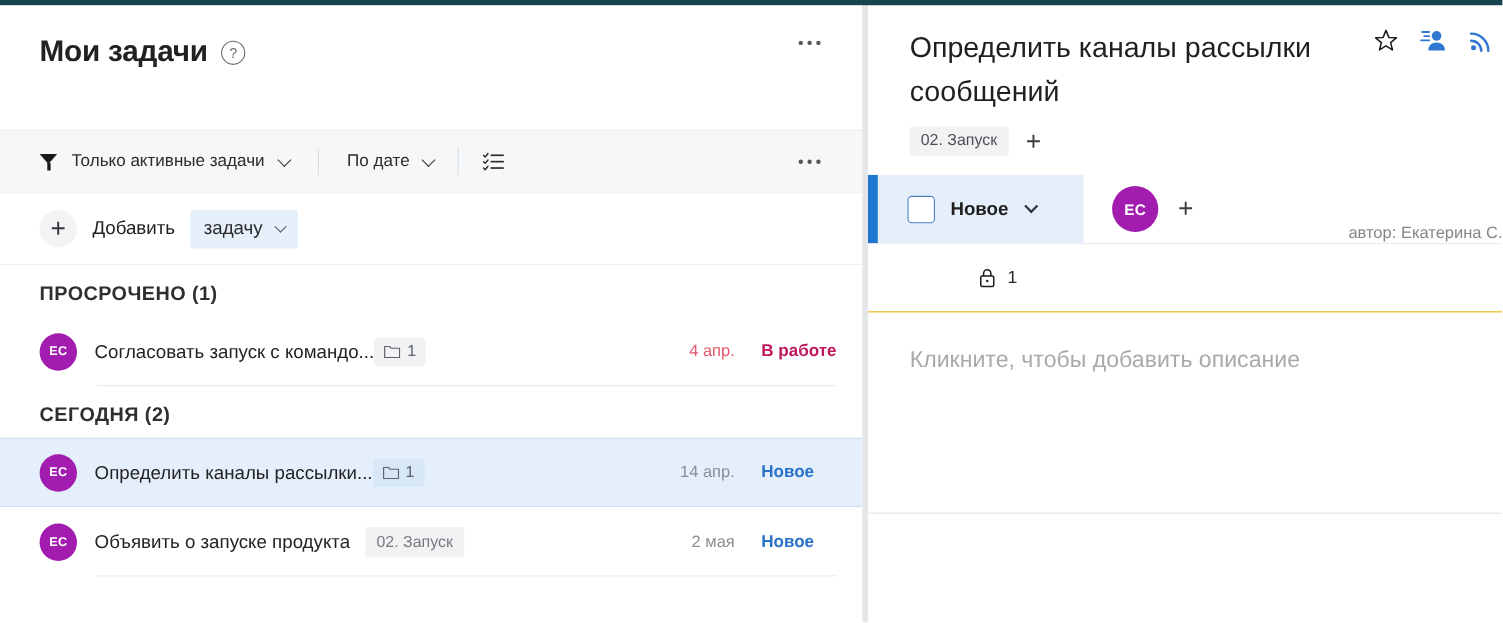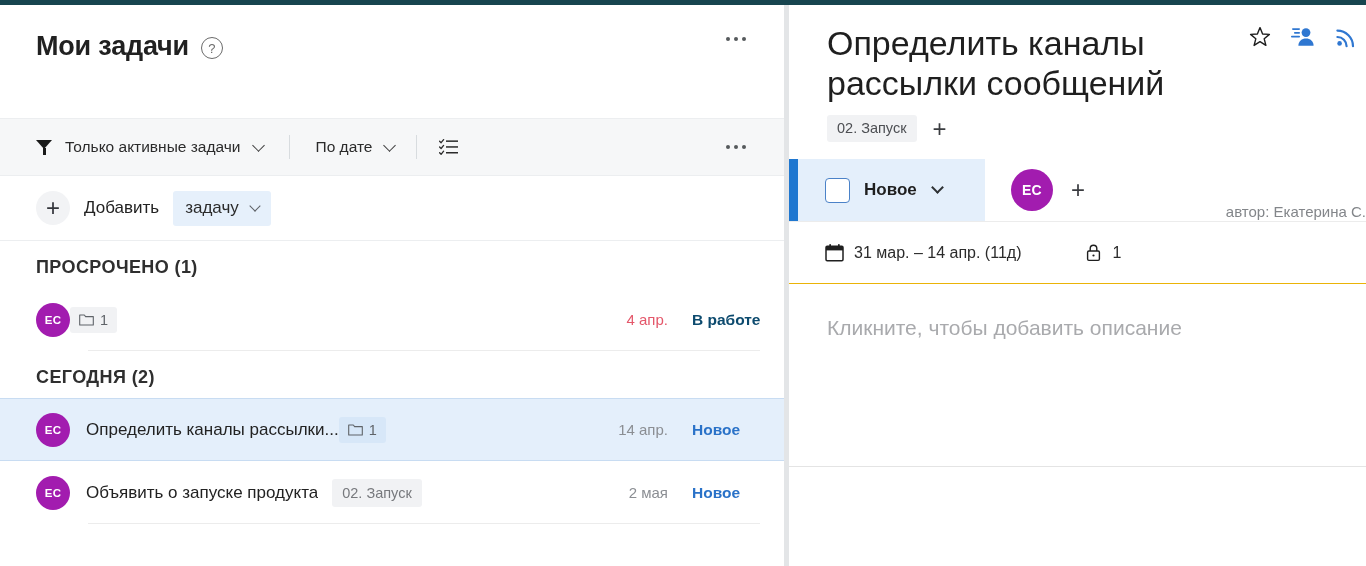--- a/index.html
+++ b/index.html
@@ -142,37 +142,37 @@
     font-size:14.5px; color:#77797d; margin-right:10px; flex:0 0 auto;
   }
   .task-date {
     font-size:15px; color:#8b8e93; width:78px; text-align:right; flex:0 0 auto;
   }
   .task-date.overdue { color:#e4576a; }
   .task-status {
     font-size:15.5px; font-weight:700; width:116px; text-align:left;
     padding-left:24px; flex:0 0 auto;
   }
-  .st-work { color:#0c4a6e; }
+  .st-work { color:#be185d; }
   .st-new  { color:#2a72c8; }
 
   
   .panel-gap {
     position:absolute; left:784px; top:5px; width:5px; height:561px;
     background:#e3e5e7;
   }
 
   
   .right-panel {
     position:absolute; left:789px; top:5px; width:577px; height:561px;
     background:#ffffff; overflow:hidden;
   }
   .rp-header { position:relative; padding:18px 0 0 38px; }
   .rp-title {
-    font-size:34px; line-height:40px; color:#1f1f1f; font-weight:400;
+    font-size:26px; line-height:40px; color:#1f1f1f; font-weight:400;
     max-width:430px;
   }
   .rp-icons {
     position:absolute; right:8px; top:20px; display:flex; align-items:center; gap:18px;
   }
   .rp-icons svg { display:block; cursor:pointer; }
   .rp-tags { display:flex; align-items:center; gap:16px; margin-top:12px; }
   .rp-tag {
     background:#f1f2f4; border-radius:3px; padding:5px 10px 6px;
     font-size:14.5px; color:#4d4f53;
@@ -273,20 +273,21 @@
         <span>задачу</span>
         <span class="chip-chev"></span>
       </div>
     </div>
 
     <div>
 
       <div class="group-title">ПРОСРОЧЕНО (1)</div>
       <div class="task-row">
         <div class="avatar">ЕС</div>
+        <div class="task-title">Согласовать запуск с командо...</div>
         <div class="badge-folder">
           <svg class="folder-ico" viewBox="0 0 15 13">
             <path d="M0.7 2.0 L0.7 12.0 L14.3 12.0 L14.3 3.6 L6.6 3.6 L5.3 2.0 Z" fill="none" stroke="#5f6368" stroke-width="1.1" stroke-linejoin="round"></path>
           </svg>
           <span>1</span>
         </div>
         <div class="task-spacer"></div>
         <div class="task-date overdue">4 апр.</div>
         <div class="task-status st-work">В работе</div>
         <div class="rowline"></div>
@@ -360,29 +361,20 @@
         <div class="status-chev"></div>
       </div>
       <div class="assignee-zone">
         <div class="avatar" style="width:42px;height:42px;font-size:14px;">ЕС</div>
         <div class="assignee-plus">+</div>
       </div>
       <div class="author-text">автор: Екатерина С.</div>
     </div>
 
     <div class="rp-meta">
-      <div class="meta-item">
-        <svg width="19" height="19" viewBox="0 0 19 19">
-          <rect x="1" y="3.2" width="17" height="14.6" rx="1.2" fill="none" stroke="#1f1f1f" stroke-width="1.5"></rect>
-          <rect x="1" y="3.2" width="17" height="4.2" fill="#1f1f1f"></rect>
-          <rect x="4.3" y="1.0" width="1.7" height="3.6" rx="0.7" fill="#1f1f1f"></rect>
-          <rect x="13.0" y="1.0" width="1.7" height="3.6" rx="0.7" fill="#1f1f1f"></rect>
-        </svg>
-        <span>31 мар. – 14 апр. (11д)</span>
-      </div>
       <div class="meta-gap"></div>
       <div class="meta-gap"></div>
       <div class="meta-item">
         <svg width="17" height="19" viewBox="0 0 17 19">
           <rect x="2.6" y="8.0" width="11.8" height="9.4" rx="1.3" fill="none" stroke="#1f1f1f" stroke-width="1.4"></rect>
           <path d="M5.2 8.0 L5.2 5.6 A3.3 3.3 0 0 1 11.8 5.6 L11.8 8.0" fill="none" stroke="#1f1f1f" stroke-width="1.4"></path>
           <circle cx="8.5" cy="12.5" r="1.1" fill="#1f1f1f"></circle>
         </svg>
         <span>1</span>
       </div>

